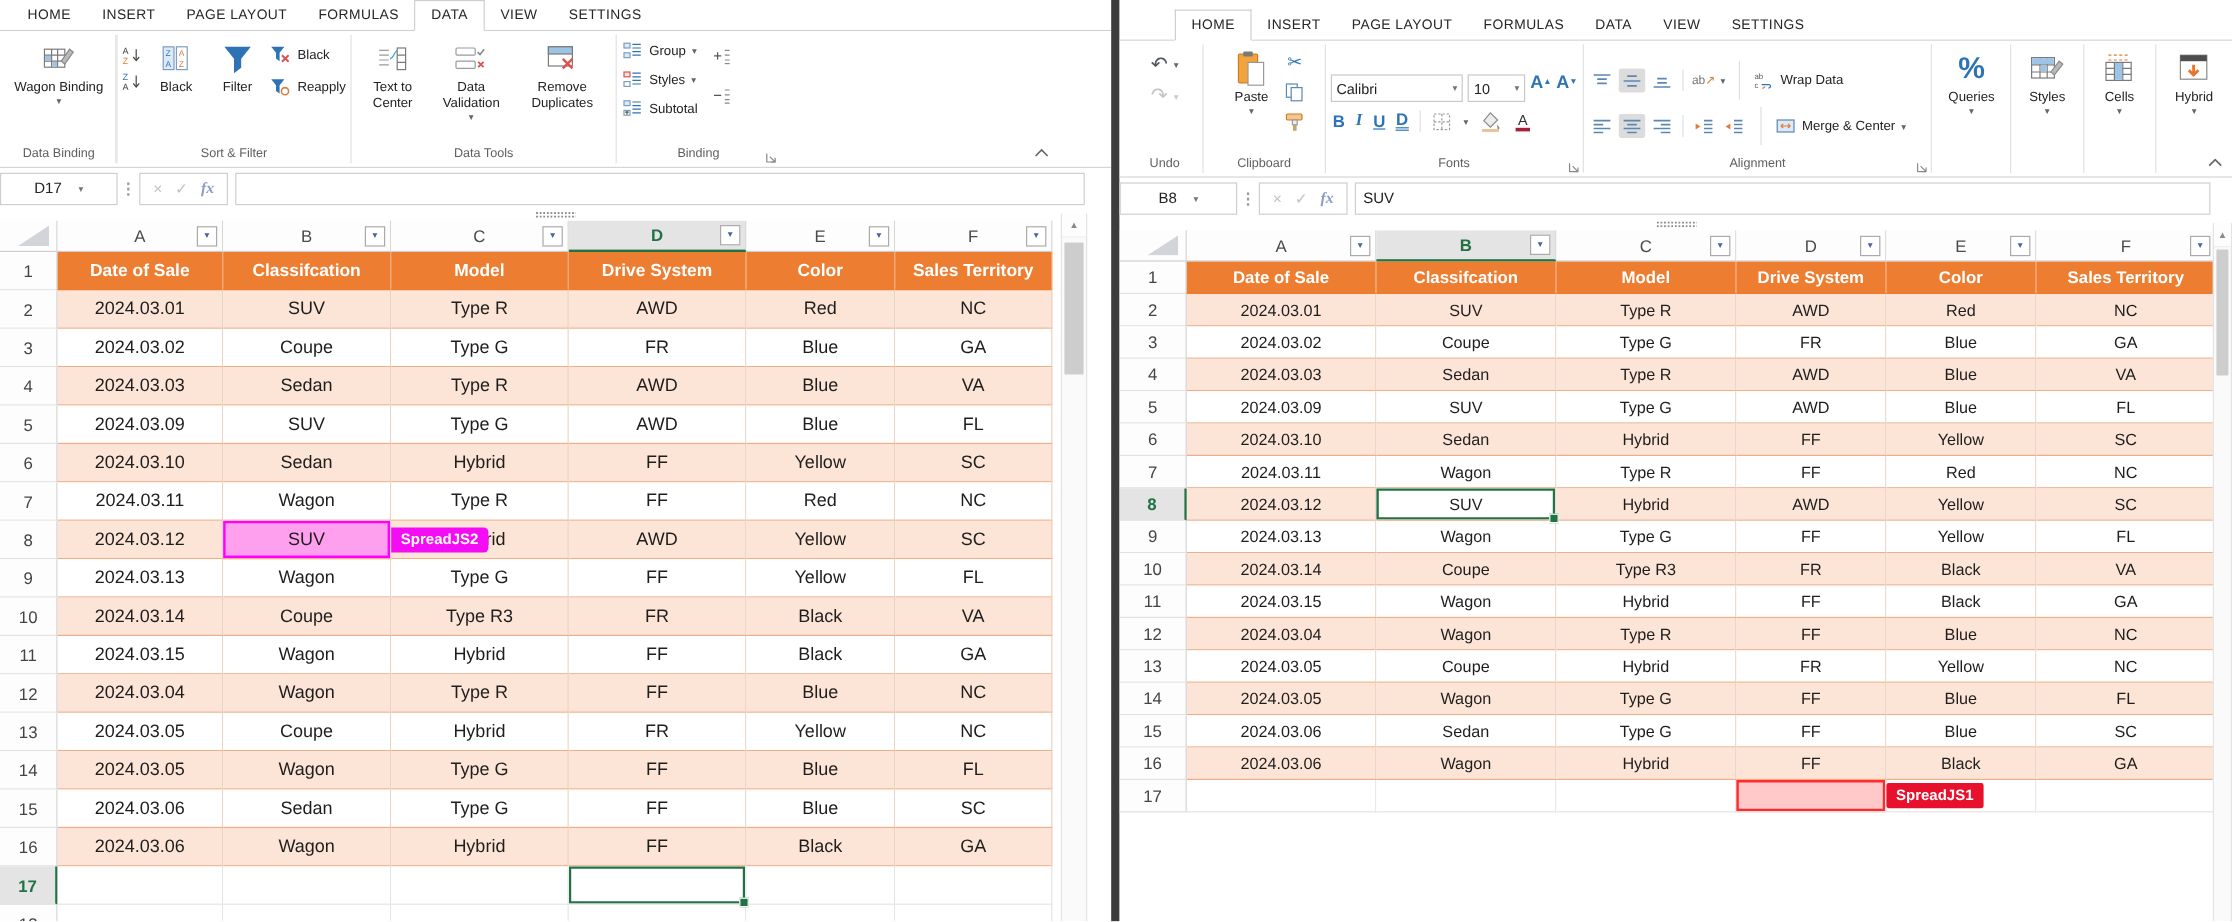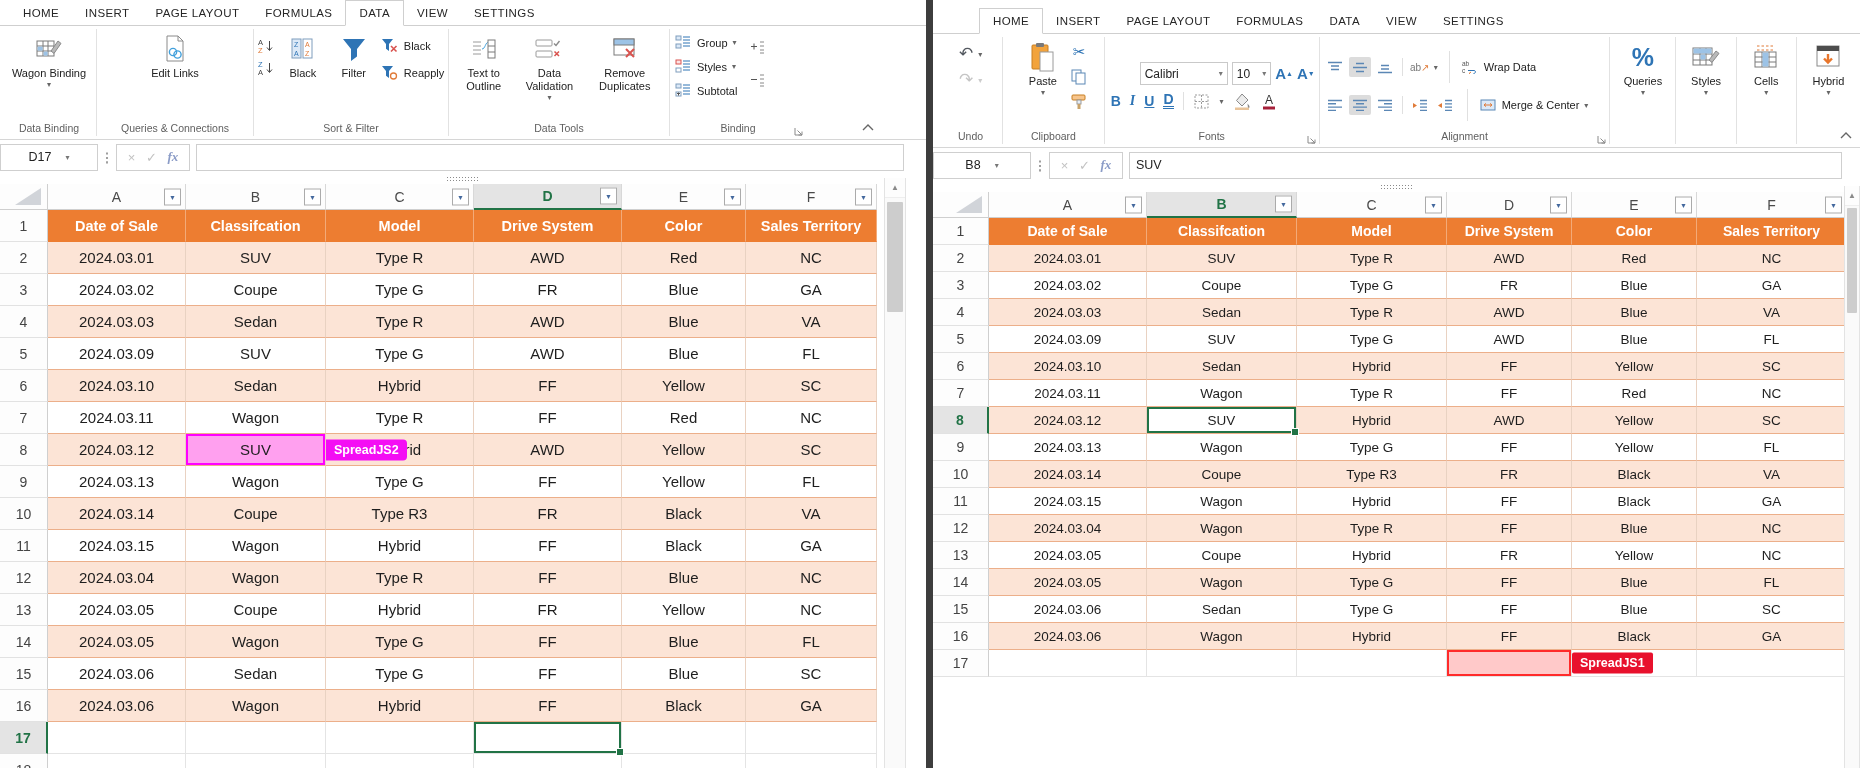--- a/index.html
+++ b/index.html
@@ -113,36 +113,20 @@
                 </svg>
             </span>
             <span>Wagon Binding</span>
             <span class="caret">▾</span>
           </div>
         </div>
         <div class="rlabel">Data Binding</div>
       </div>
       <div class="rsep"></div>
 
-      <div class="rgroup" style="width:148px">
-        <div class="rbody">
-          <div class="bigbtn">
-            <span class="bicon">
-              <svg width="26" height="28" viewBox="0 0 26 28">
-                  <path d="M5 1h11l5 5v20H5z" fill="#fff" stroke="#8a8a8a"></path>
-                  <path d="M16 1v5h5" fill="none" stroke="#8a8a8a"></path>
-                  <circle cx="11" cy="17" r="3.6" stroke="#41a0dc" stroke-width="1.4" fill="none"></circle>
-                  <circle cx="15.5" cy="19.5" r="3.6" stroke="#41a0dc" stroke-width="1.4" fill="none"></circle>
-                </svg>
-            </span>
-            <span>Edit Links</span>
-          </div>
-        </div>
-        <div class="rlabel">Queries &amp; Connections</div>
-      </div>
       <div class="rsep"></div>
 
       <div class="rgroup" style="width:186px">
         <div class="rbody">
           <div class="stack2">
             <span class="sicon">
               <svg width="17" height="16" viewBox="0 0 17 16">
                   <text x="0" y="7" font-size="7.5" fill="#444">A</text>
                   <text x="0" y="15" font-size="7.5" fill="#e07b39">Z</text>
                   <path d="M11.5 3v9" stroke="#444"></path>
@@ -208,21 +192,21 @@
         <div class="rbody">
           <div class="bigbtn">
             <span class="bicon">
               <svg width="26" height="26" viewBox="0 0 26 26">
                   <path d="M2 6h8M2 10h8M2 14h8M2 18h8" stroke="#9a9a9a"></path>
                   <path d="M11 13c3.5 0 3-7 7-7" stroke="#41a0dc" fill="none"></path>
                   <rect x="17" y="4" width="7" height="18" fill="#fff" stroke="#7a7a7a"></rect>
                   <path d="M17 10h7M17 16h7" stroke="#7a7a7a"></path>
                 </svg>
             </span>
-            <span>Text to Outline</span>
+            <span>Text to Center</span>
           </div>
           <div class="bigbtn">
             <span class="bicon">
               <svg width="28" height="24" viewBox="0 0 28 24">
                   <rect x="1" y="3" width="16" height="6" rx="1" fill="#fff" stroke="#9a9a9a"></rect>
                   <path d="M19 6.5l2 2 3.5-4.5" fill="none" stroke="#8a8a8a" stroke-width="1.4"></path>
                   <rect x="1" y="14" width="16" height="6" rx="1" fill="#fff" stroke="#9a9a9a"></rect>
                   <path d="M19.5 14.5l4.5 4.5M24 14.5 19.5 19" stroke="#d9534f" stroke-width="1.5"></path>
                 </svg>
             </span>
@@ -573,21 +557,21 @@
                 </svg>
             </span>
           </div>
         </div>
         <div class="rlabel">Clipboard</div>
       </div>
       <div class="rsep"></div>
 
       <div class="rgroup" style="width:206px">
         <div class="rbody" style="flex-direction:column;align-items:stretch;gap:7px;padding-top:5px;">
-          <div style="display:flex;gap:4px;align-items:center;margin-left:31px;">
+          <div style="display:flex;gap:4px;">
             <div class="fontsel" style="width:112px;">
               <span>Calibri</span>
               <span class="nbcaret">▾</span>
             </div>
             <div class="fontsel" style="width:42px;">
               <span>10</span>
               <span class="nbcaret">▾</span>
             </div>
             <span class="abig">A<span class="acar">▲</span></span>
             <span class="abig">A<span class="acar">▼</span></span>

